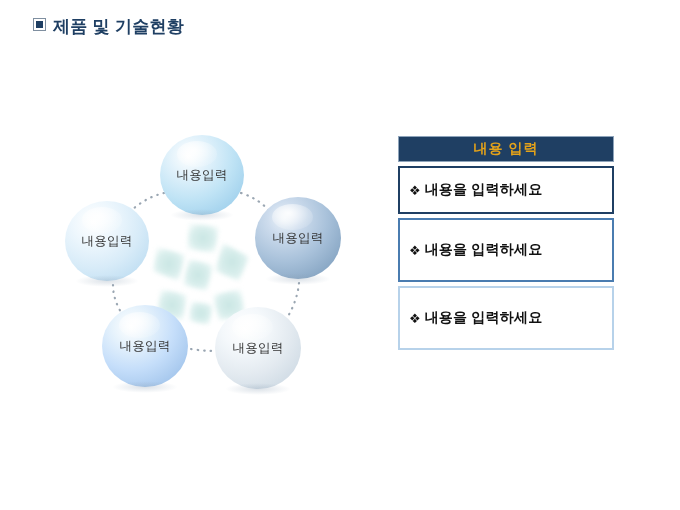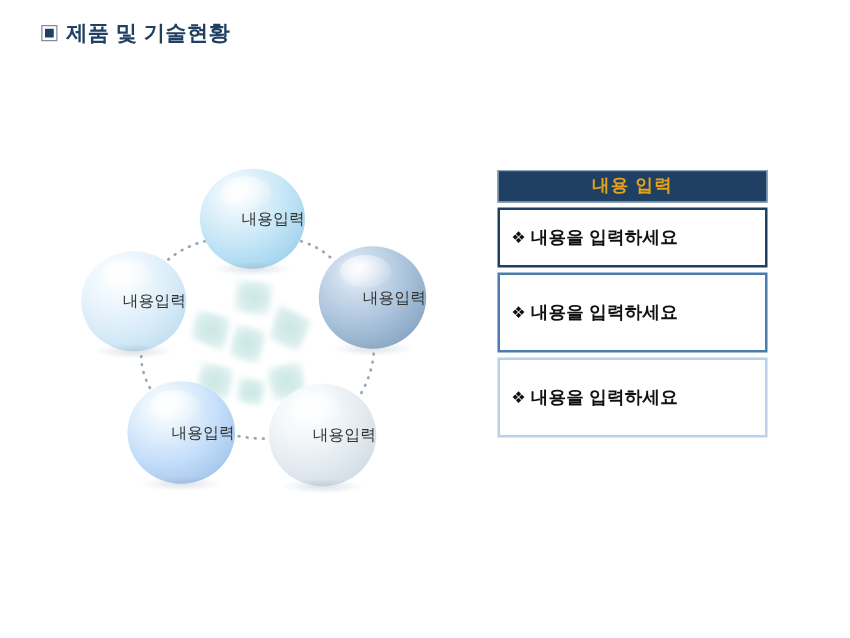--- a/index.html
+++ b/index.html
@@ -14,21 +14,20 @@
     overflow: hidden;
     font-family: "Liberation Sans", "DejaVu Sans", sans-serif;
   }
 
   
   #title-bar {
     position: absolute;
     left: 33px;
     top: 18px;
     display: flex;
-    align-items: center;
     gap: 7px;
   }
   #title-bullet {
     width: 13px;
     height: 13px;
     border: 1px solid #7f8fa0;
     box-sizing: border-box;
     display: inline-block;
     position: relative;
     background: #ffffff;
@@ -79,21 +78,21 @@
     width: 310px;
     height: 275px;
     pointer-events: none;
   }
 
   .node {
     position: absolute;
     border-radius: 50%;
     display: flex;
     align-items: center;
-    justify-content: flex-end;
+    justify-content: center;
   }
   .node .label {
     font-size: 12.5px;
     color: #333333;
     white-space: nowrap;
     letter-spacing: 0.2px;
     position: relative;
     z-index: 3;
   }
   .node::after {

